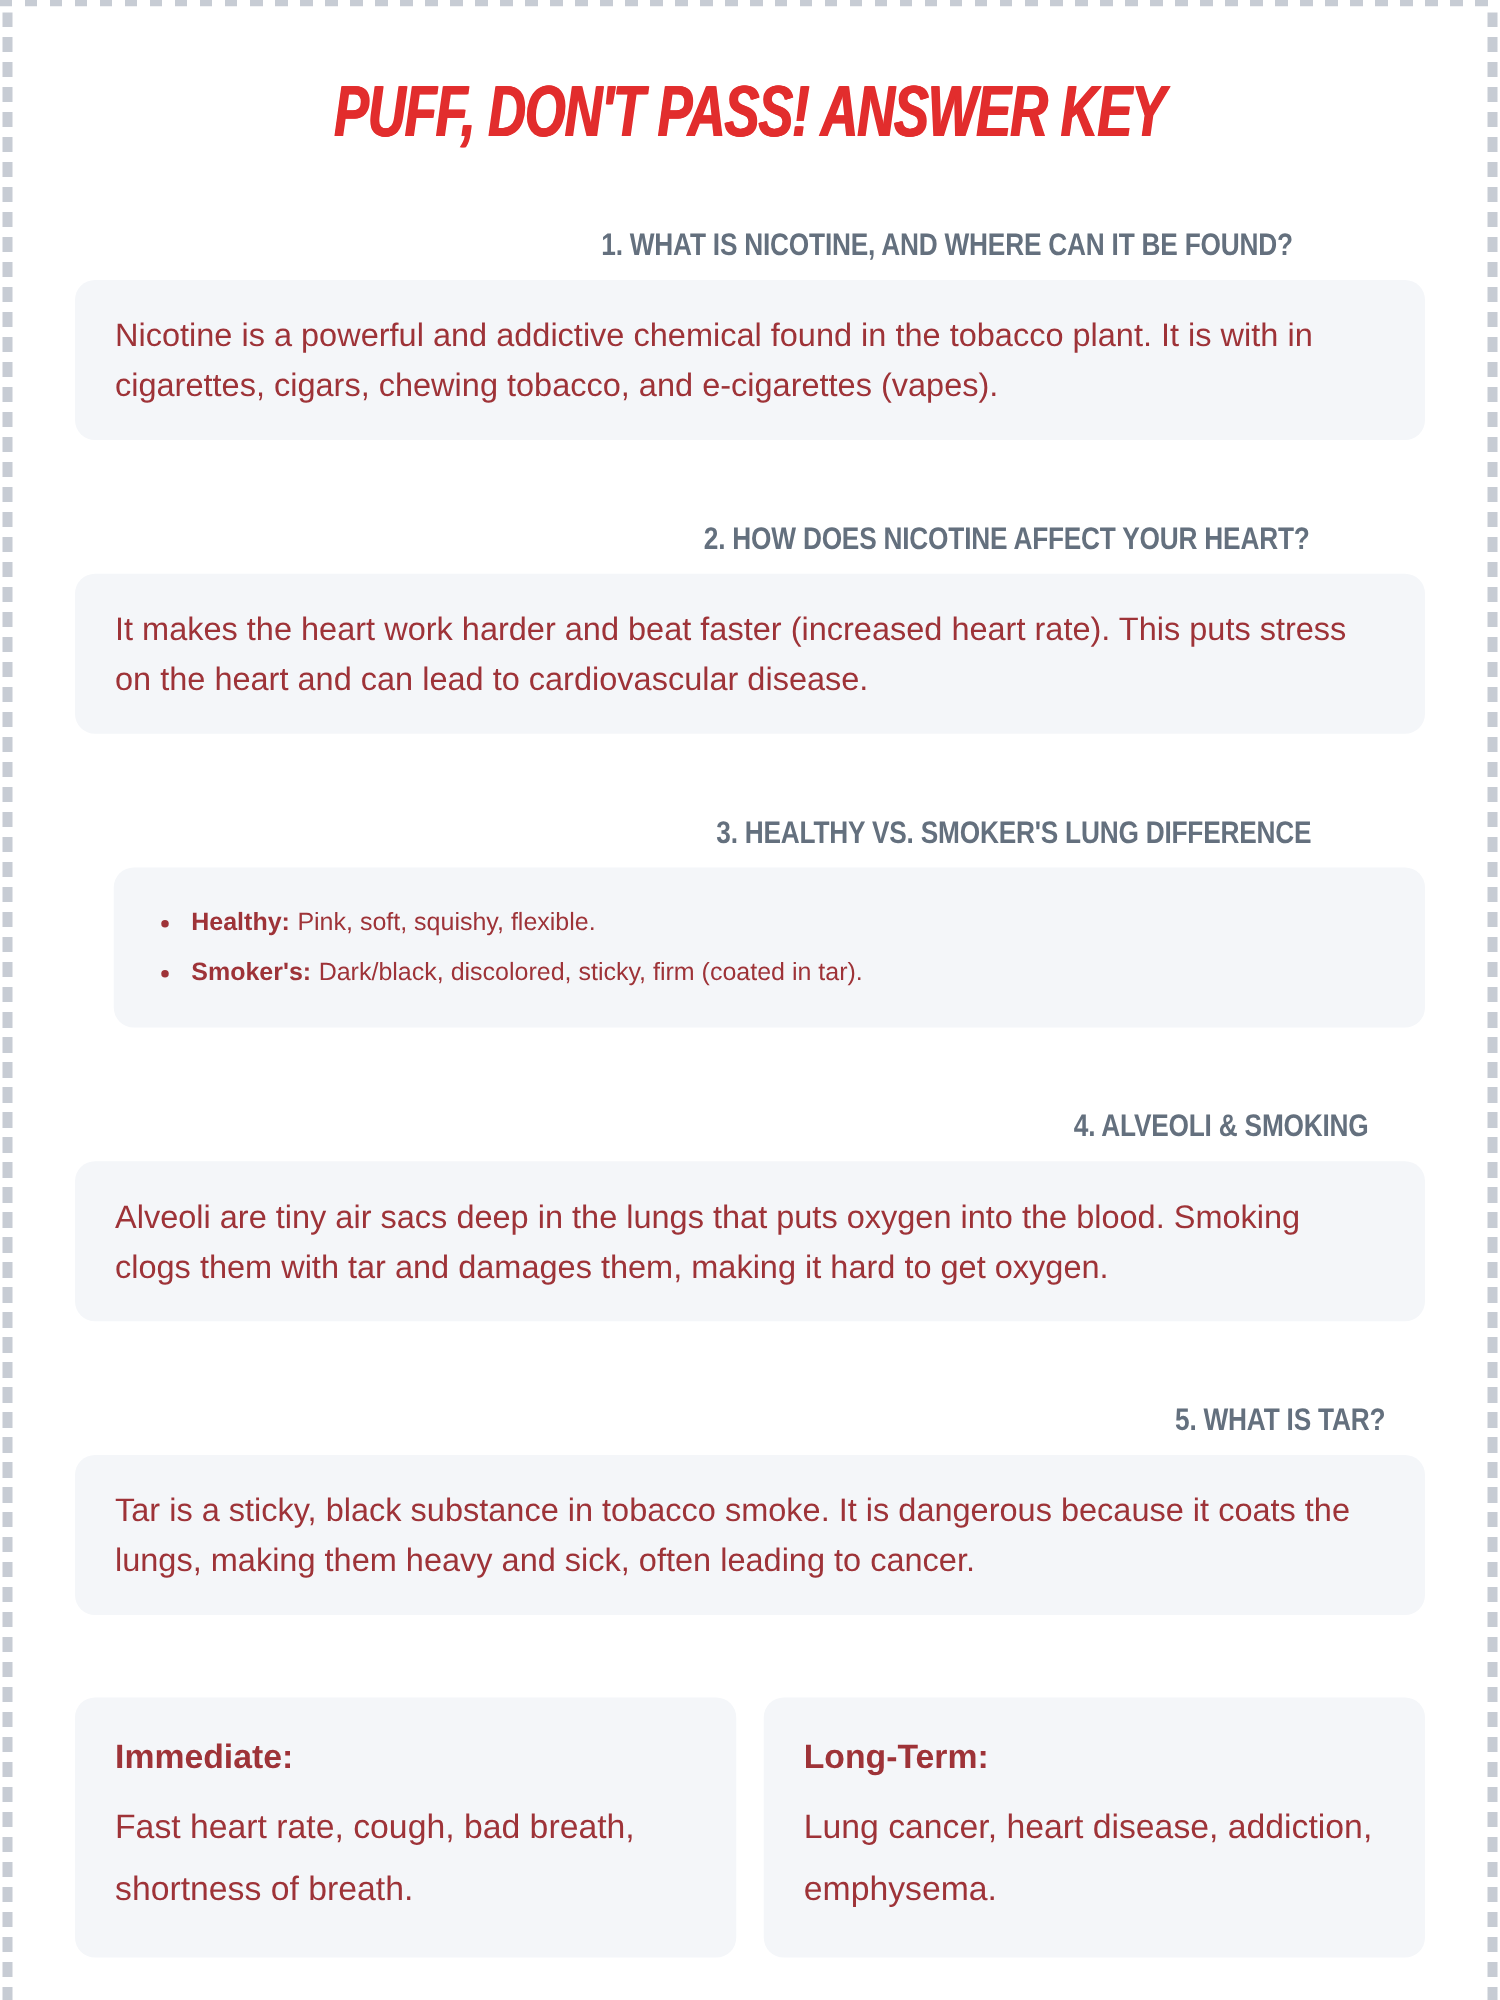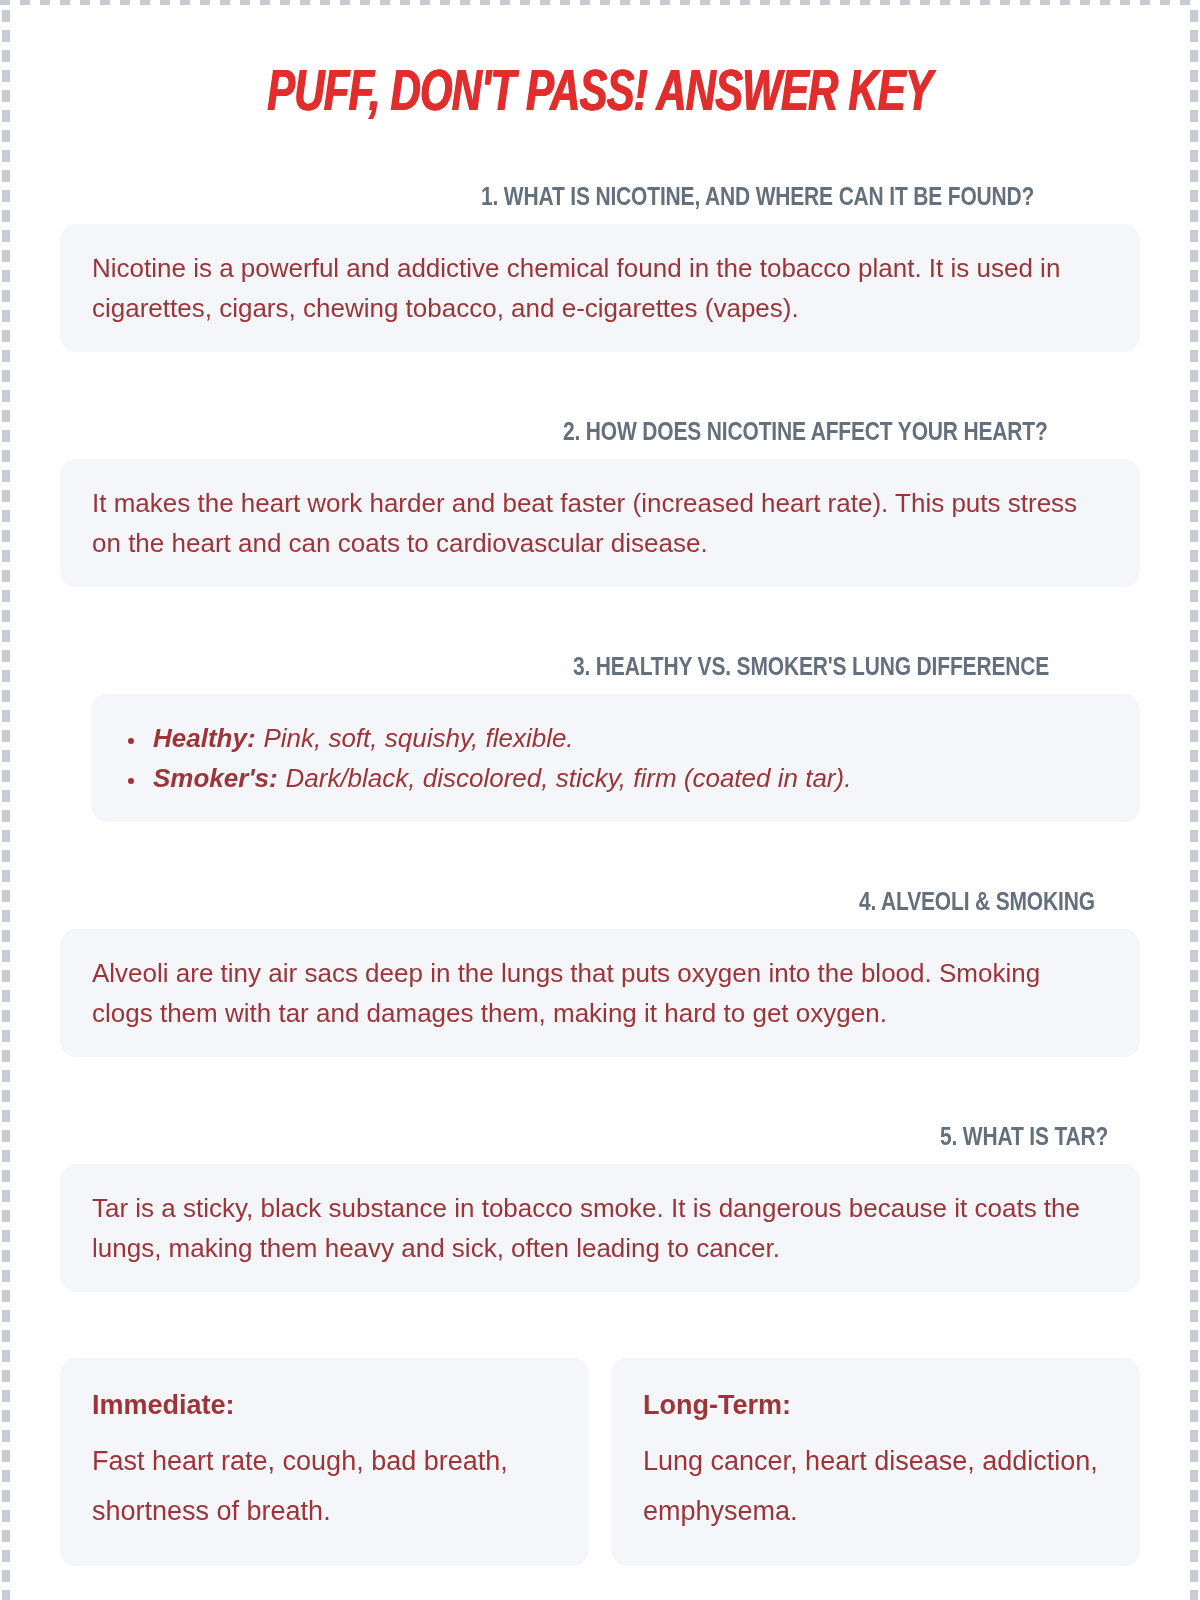--- a/index.html
+++ b/index.html
@@ -89,25 +89,24 @@
     margin: 0;
     font-size: 26px;
     line-height: 40px;
     color: var(--answer-red, #9e3338);
   }
 
   
   .answer-box.indented { margin-left: 31px; padding: 24px 28px; }
   .bullet-list { margin: 0; padding-left: 28px; list-style: disc; }
   .bullet-list li {
-    font-size: 26px;
+    font-size: 20px;
     line-height: 40px;
     color: var(--answer-red, #9e3338);
     padding-left: 6px;
-    font-style: italic;
   }
   .bullet-list li::marker { color: var(--answer-red, #9e3338); font-size: 20px; }
   .bullet-label { font-weight: bold; }
   .bullet-text { margin-left: 0.3em; }
 
   
   .two-col { display: grid; grid-template-columns: 1fr 1fr; gap: 22px; }
   .two-col .answer-box { padding: 30px 32px; border-radius: 16px; }
   .col-label {
     font-size: 27px;
@@ -137,30 +136,30 @@
     <h1 class="title">
       <span>PUFF, DON'T PASS! ANSWER KEY</span>
     </h1>
   </header>
 
   <section class="q-section first">
     <h2 class="q-heading">
       <span>1. WHAT IS NICOTINE, AND WHERE CAN IT BE FOUND?</span>
     </h2>
     <div class="answer-box">
-      <p class="answer-text">Nicotine is a powerful and addictive chemical found in the tobacco plant. It is used in cigarettes, cigars, chewing tobacco, and e-cigarettes (vapes).</p>
+      <p class="answer-text">Nicotine is a powerful and addictive chemical found in the tobacco plant. It is with in cigarettes, cigars, chewing tobacco, and e-cigarettes (vapes).</p>
     </div>
   </section>
 
   <section class="q-section">
     <h2 class="q-heading">
       <span>2. HOW DOES NICOTINE AFFECT YOUR HEART?</span>
     </h2>
     <div class="answer-box">
-      <p class="answer-text">It makes the heart work harder and beat faster (increased heart rate). This puts stress on the heart and can coats to cardiovascular disease.</p>
+      <p class="answer-text">It makes the heart work harder and beat faster (increased heart rate). This puts stress on the heart and can lead to cardiovascular disease.</p>
     </div>
   </section>
 
   <section class="q-section">
     <h2 class="q-heading">
       <span>3. HEALTHY VS. SMOKER'S LUNG DIFFERENCE</span>
     </h2>
     <div class="answer-box indented">
       <ul class="bullet-list">
         <li>

